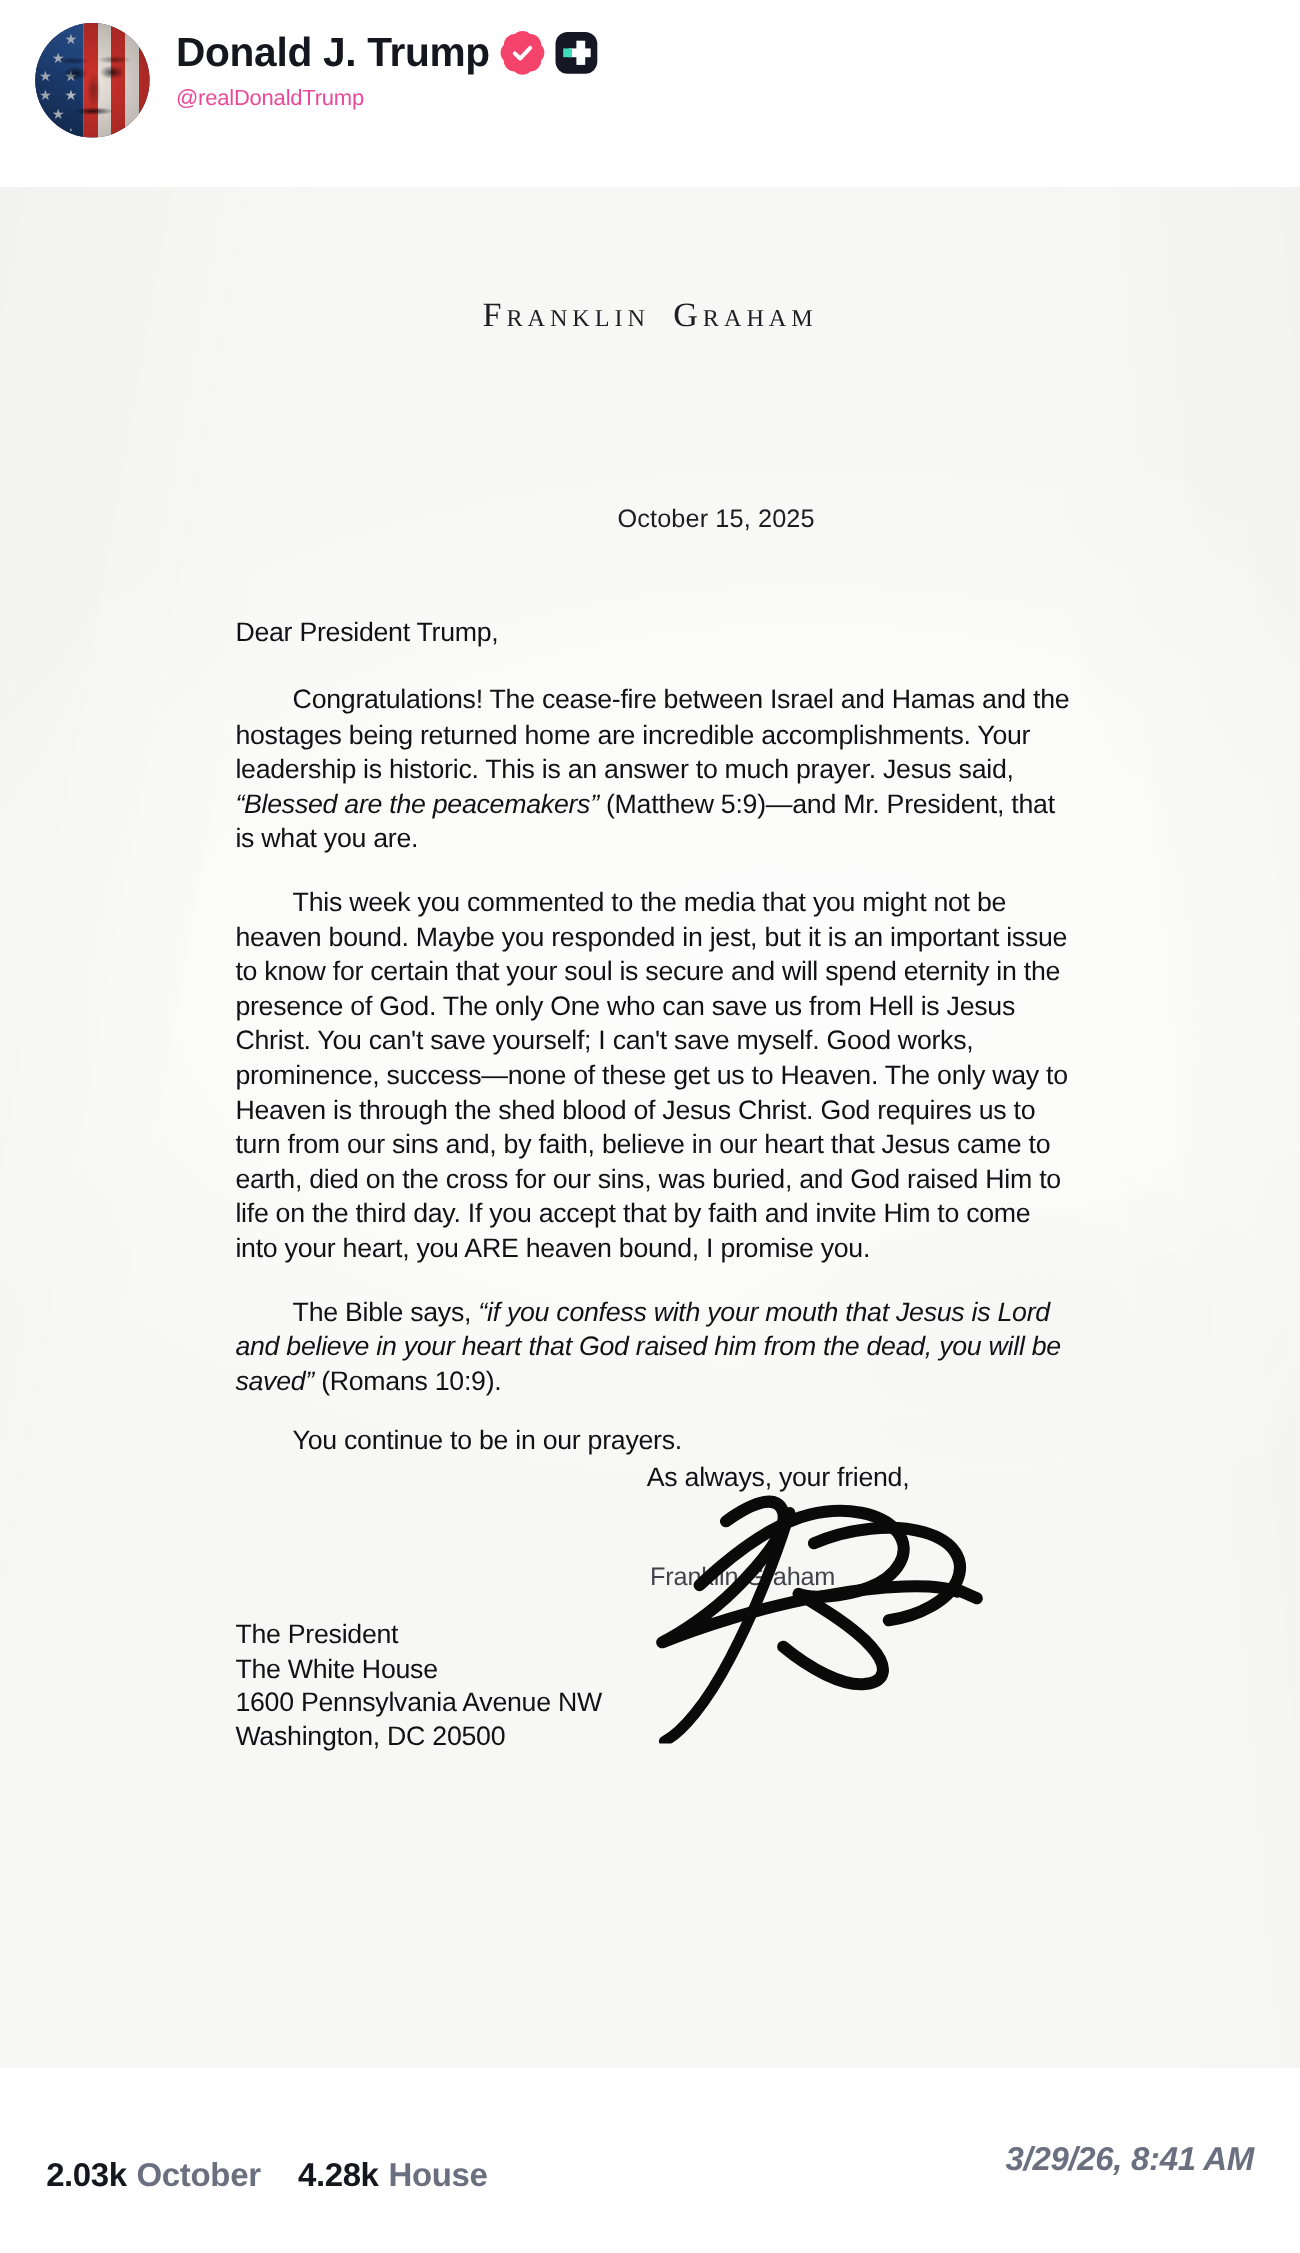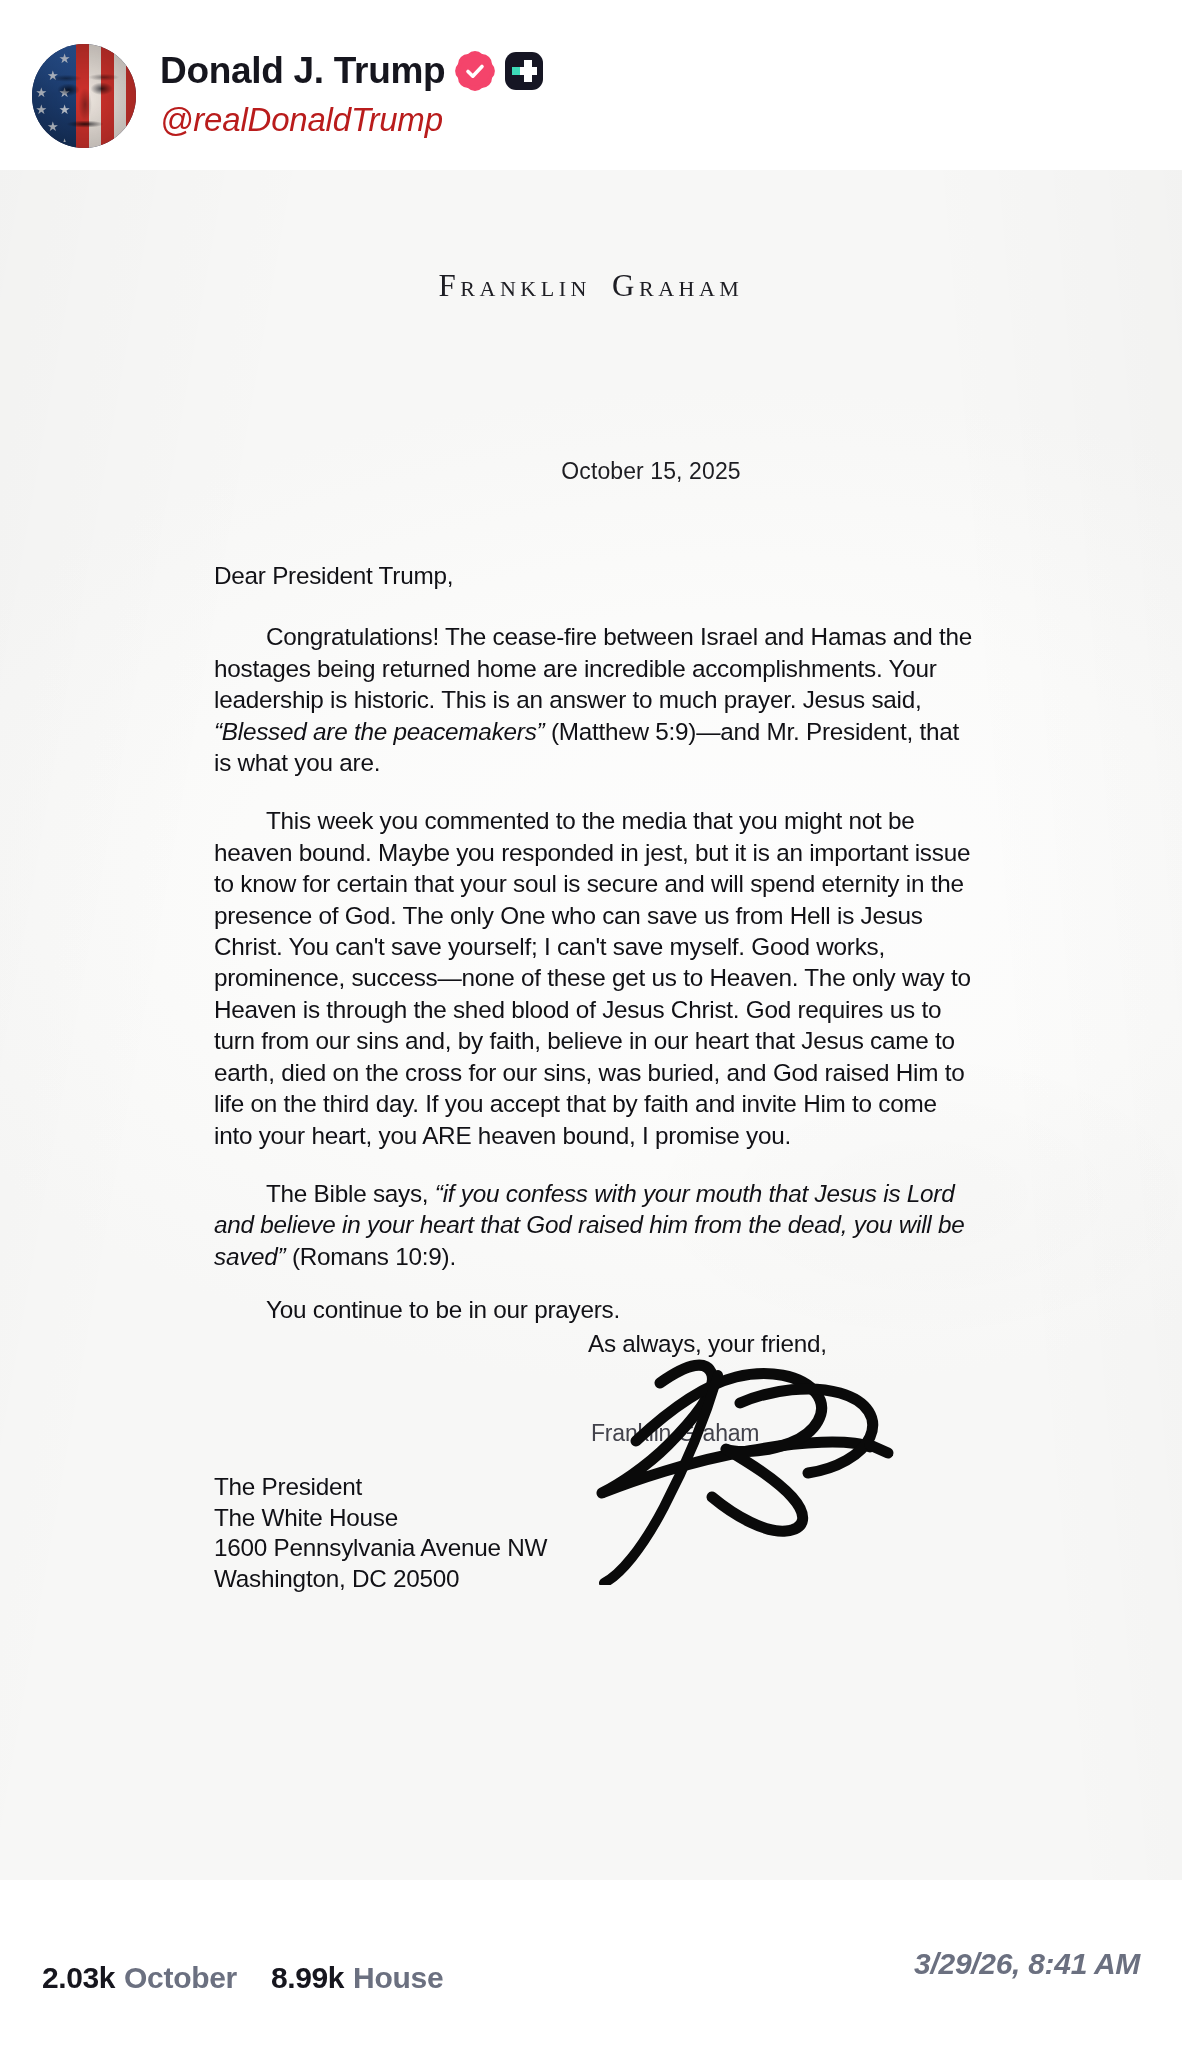--- a/index.html
+++ b/index.html
@@ -20,21 +20,21 @@
   }
 
   
   .post-header {
     position: absolute;
     left: 0; top: 0;
     width: 1182px;
     height: 170px;
     display: flex;
     align-items: flex-start;
-    padding: 44px 0 0 32px;
+    padding: 21px 0 0 32px;
   }
 
   .avatar {
     position: relative;
     width: 104px;
     height: 104px;
     border-radius: 50%;
     overflow: hidden;
     flex: 0 0 auto;
     background: #1b2447;
@@ -148,25 +148,24 @@
     background: #ffffff;
   }
   .app-badge .teal {
     position: absolute;
     left: 7px; top: 15px;
     width: 8px; height: 8px;
     background: #3ddbb8;
   }
 
   .handle {
-    font-size: 33px;
-    color: #b91c1c;
+    font-size: 20px;
+    color: #ec4899;
     margin-top: 9px;
     letter-spacing: -0.2px;
-    font-style: italic;
   }
 
   
   .letter-sheet {
     position: absolute;
     left: 0;
     top: 170px;
     width: 1182px;
     height: 1710px;
     background:
@@ -393,20 +392,20 @@
   </div>
 
   <div class="post-footer">
 
     <div class="stat">
       <span class="num">2.03k</span>
       <span class="lbl">October</span>
     </div>
 
     <div class="stat">
-      <span class="num">8.99k</span>
+      <span class="num">4.28k</span>
       <span class="lbl">House</span>
     </div>
 
     <div class="timestamp">3/29/26, 8:41 AM</div>
   </div>
 
 </div>
 
 </body></html>

